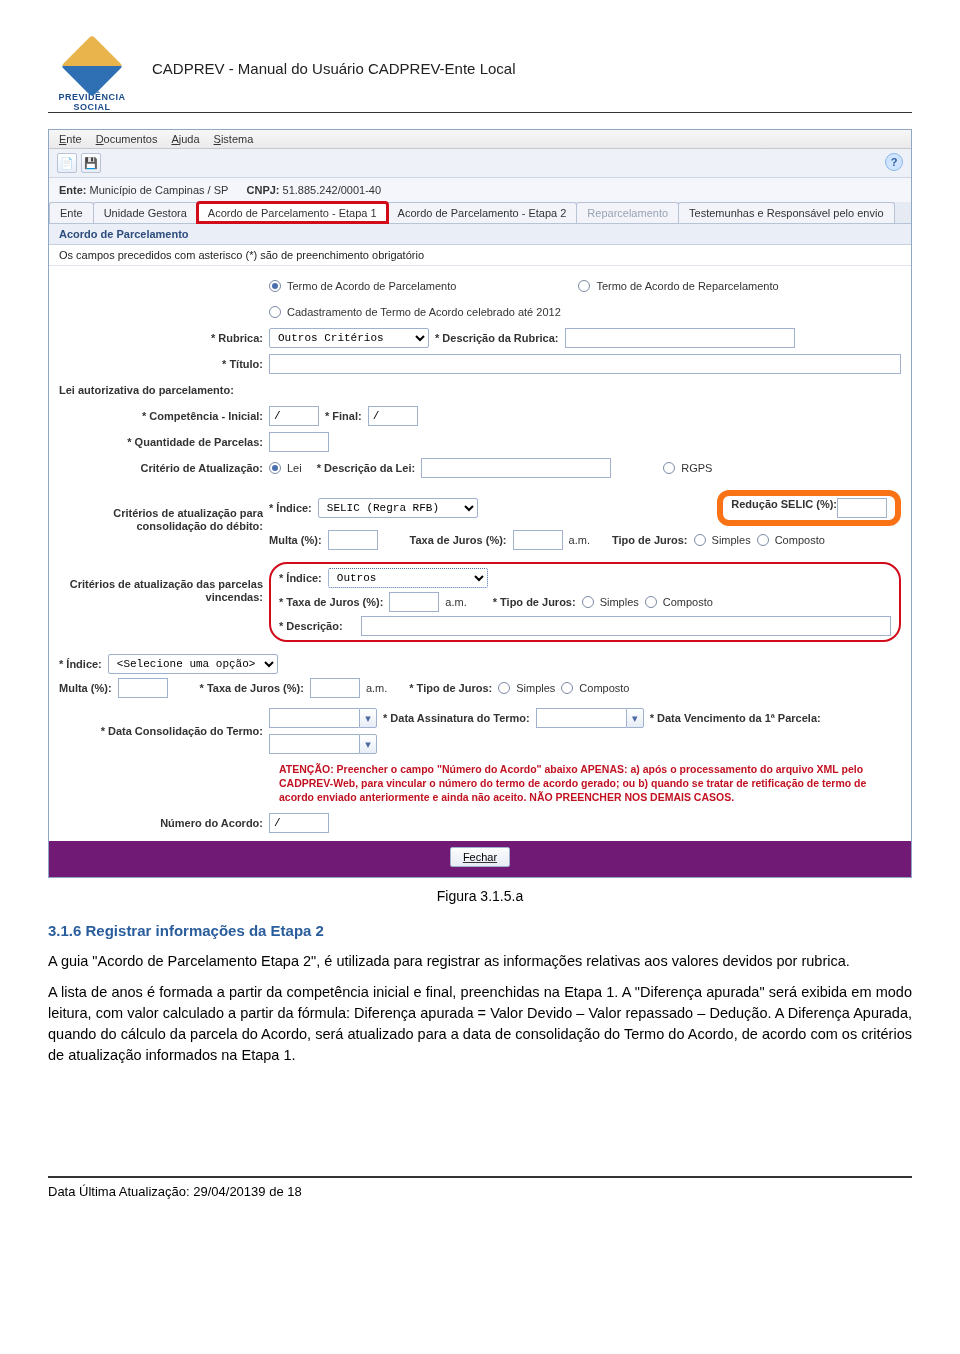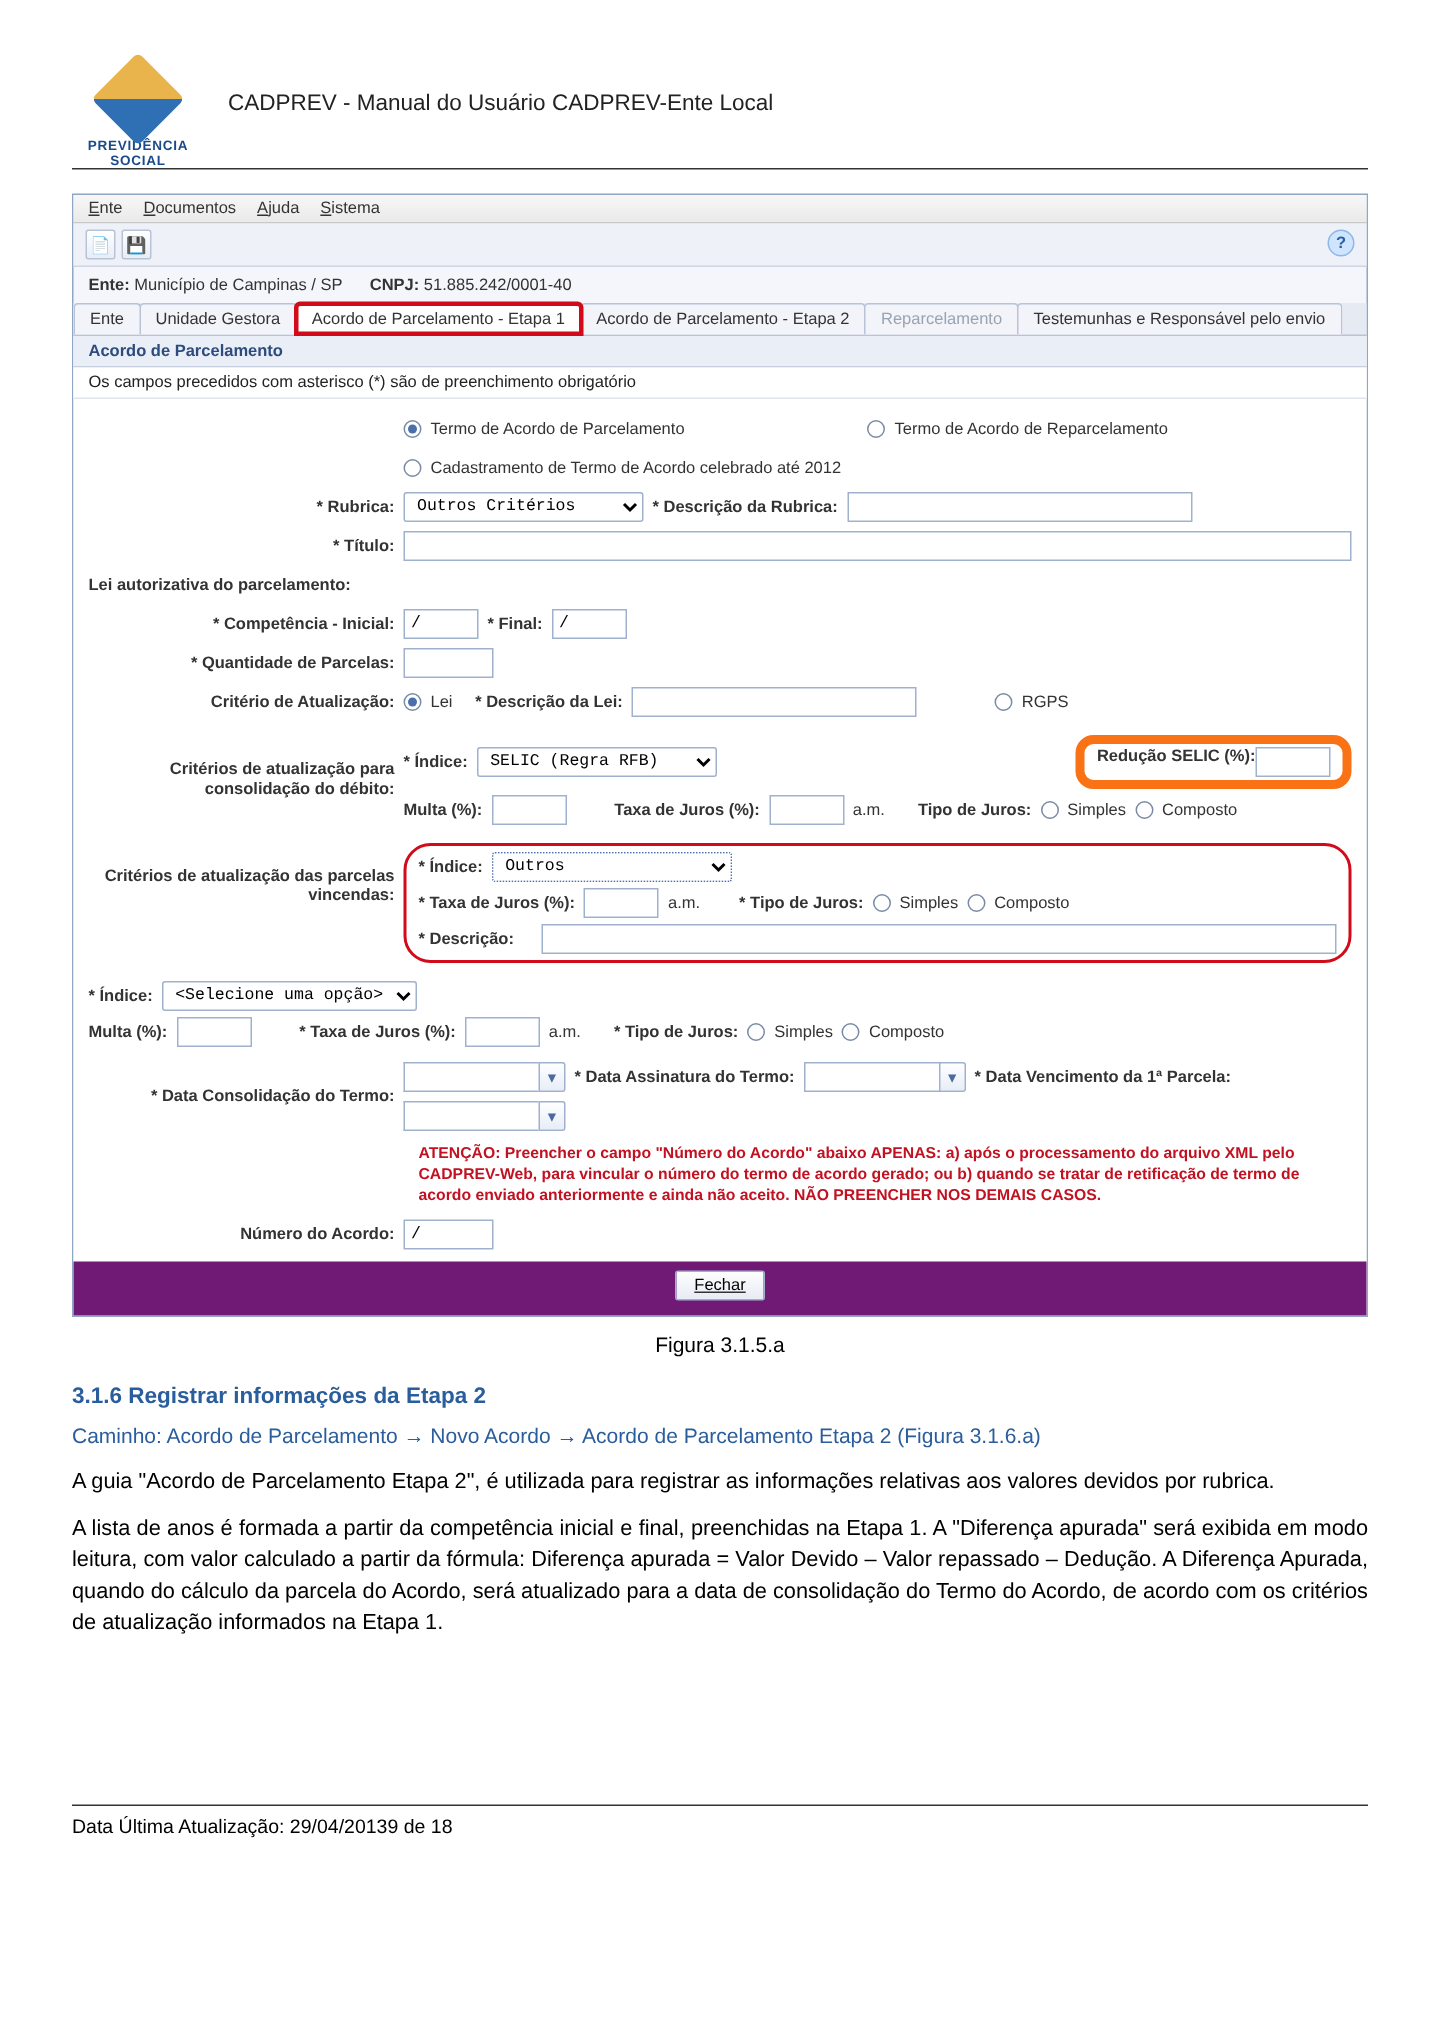--- a/index.html
+++ b/index.html
@@ -305,21 +305,20 @@
       <div class="close-row">
         <button class="btn-close">Fechar</button>
       </div>
     </div>
   </div>
 
   <div class="fig-caption">Figura 3.1.5.a</div>
 
   <div class="content">
     <h3>3.1.6  Registrar informações da Etapa 2</h3>
-    <div class="path">Caminho: Acordo de Parcelamento → Novo Acordo → Acordo de Parcelamento Etapa 2 (Figura 3.1.6.a)</div>
     <p>A guia "Acordo de Parcelamento Etapa 2", é utilizada para registrar as informações relativas aos valores devidos por rubrica.</p>
     <p>A lista de anos é formada a partir da competência inicial e final, preenchidas na Etapa 1. A "Diferença apurada" será exibida em modo leitura, com valor calculado a partir da fórmula: Diferença apurada = Valor Devido – Valor repassado – Dedução. A Diferença Apurada, quando do cálculo da parcela do Acordo, será atualizado para a data de consolidação do Termo do Acordo, de acordo com os critérios de atualização informados na Etapa 1.</p>
   </div>
 
   <div class="footer">
     <div class="footer-sep"></div>
     <div class="footer-row">
       <span>Data Última Atualização: 29/04/2013</span>
       <span>9 de 18</span>
     </div>

